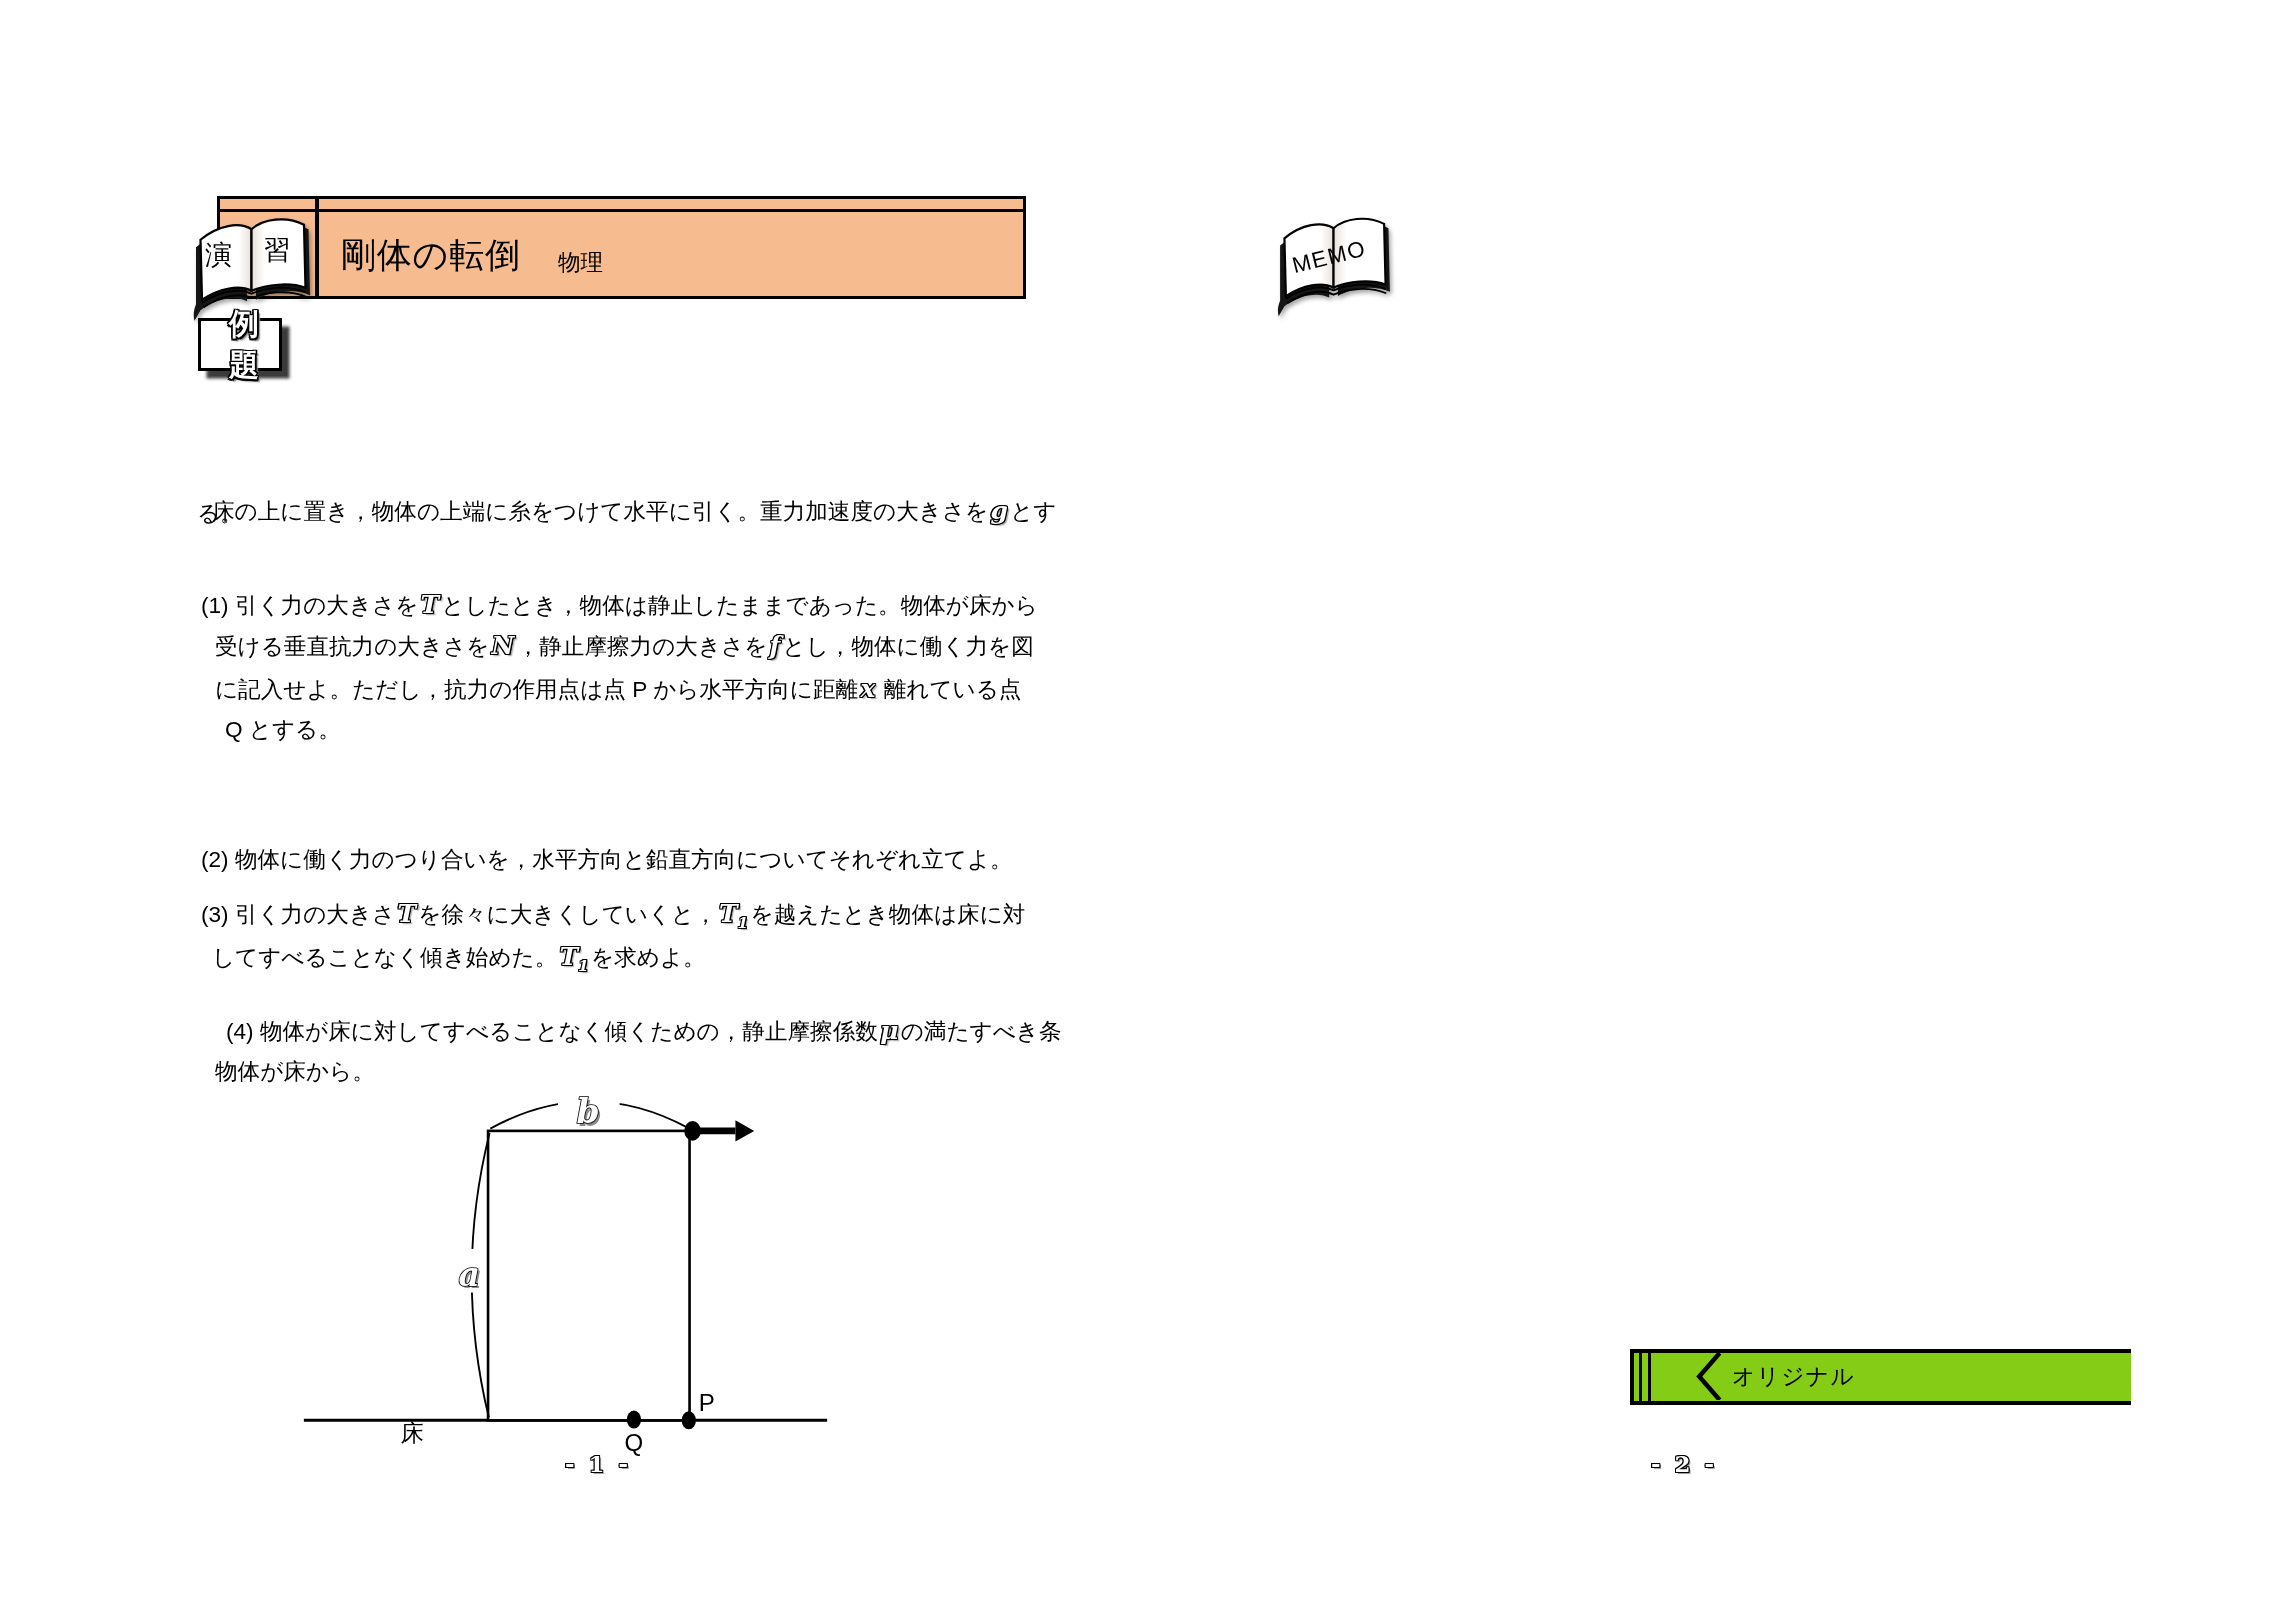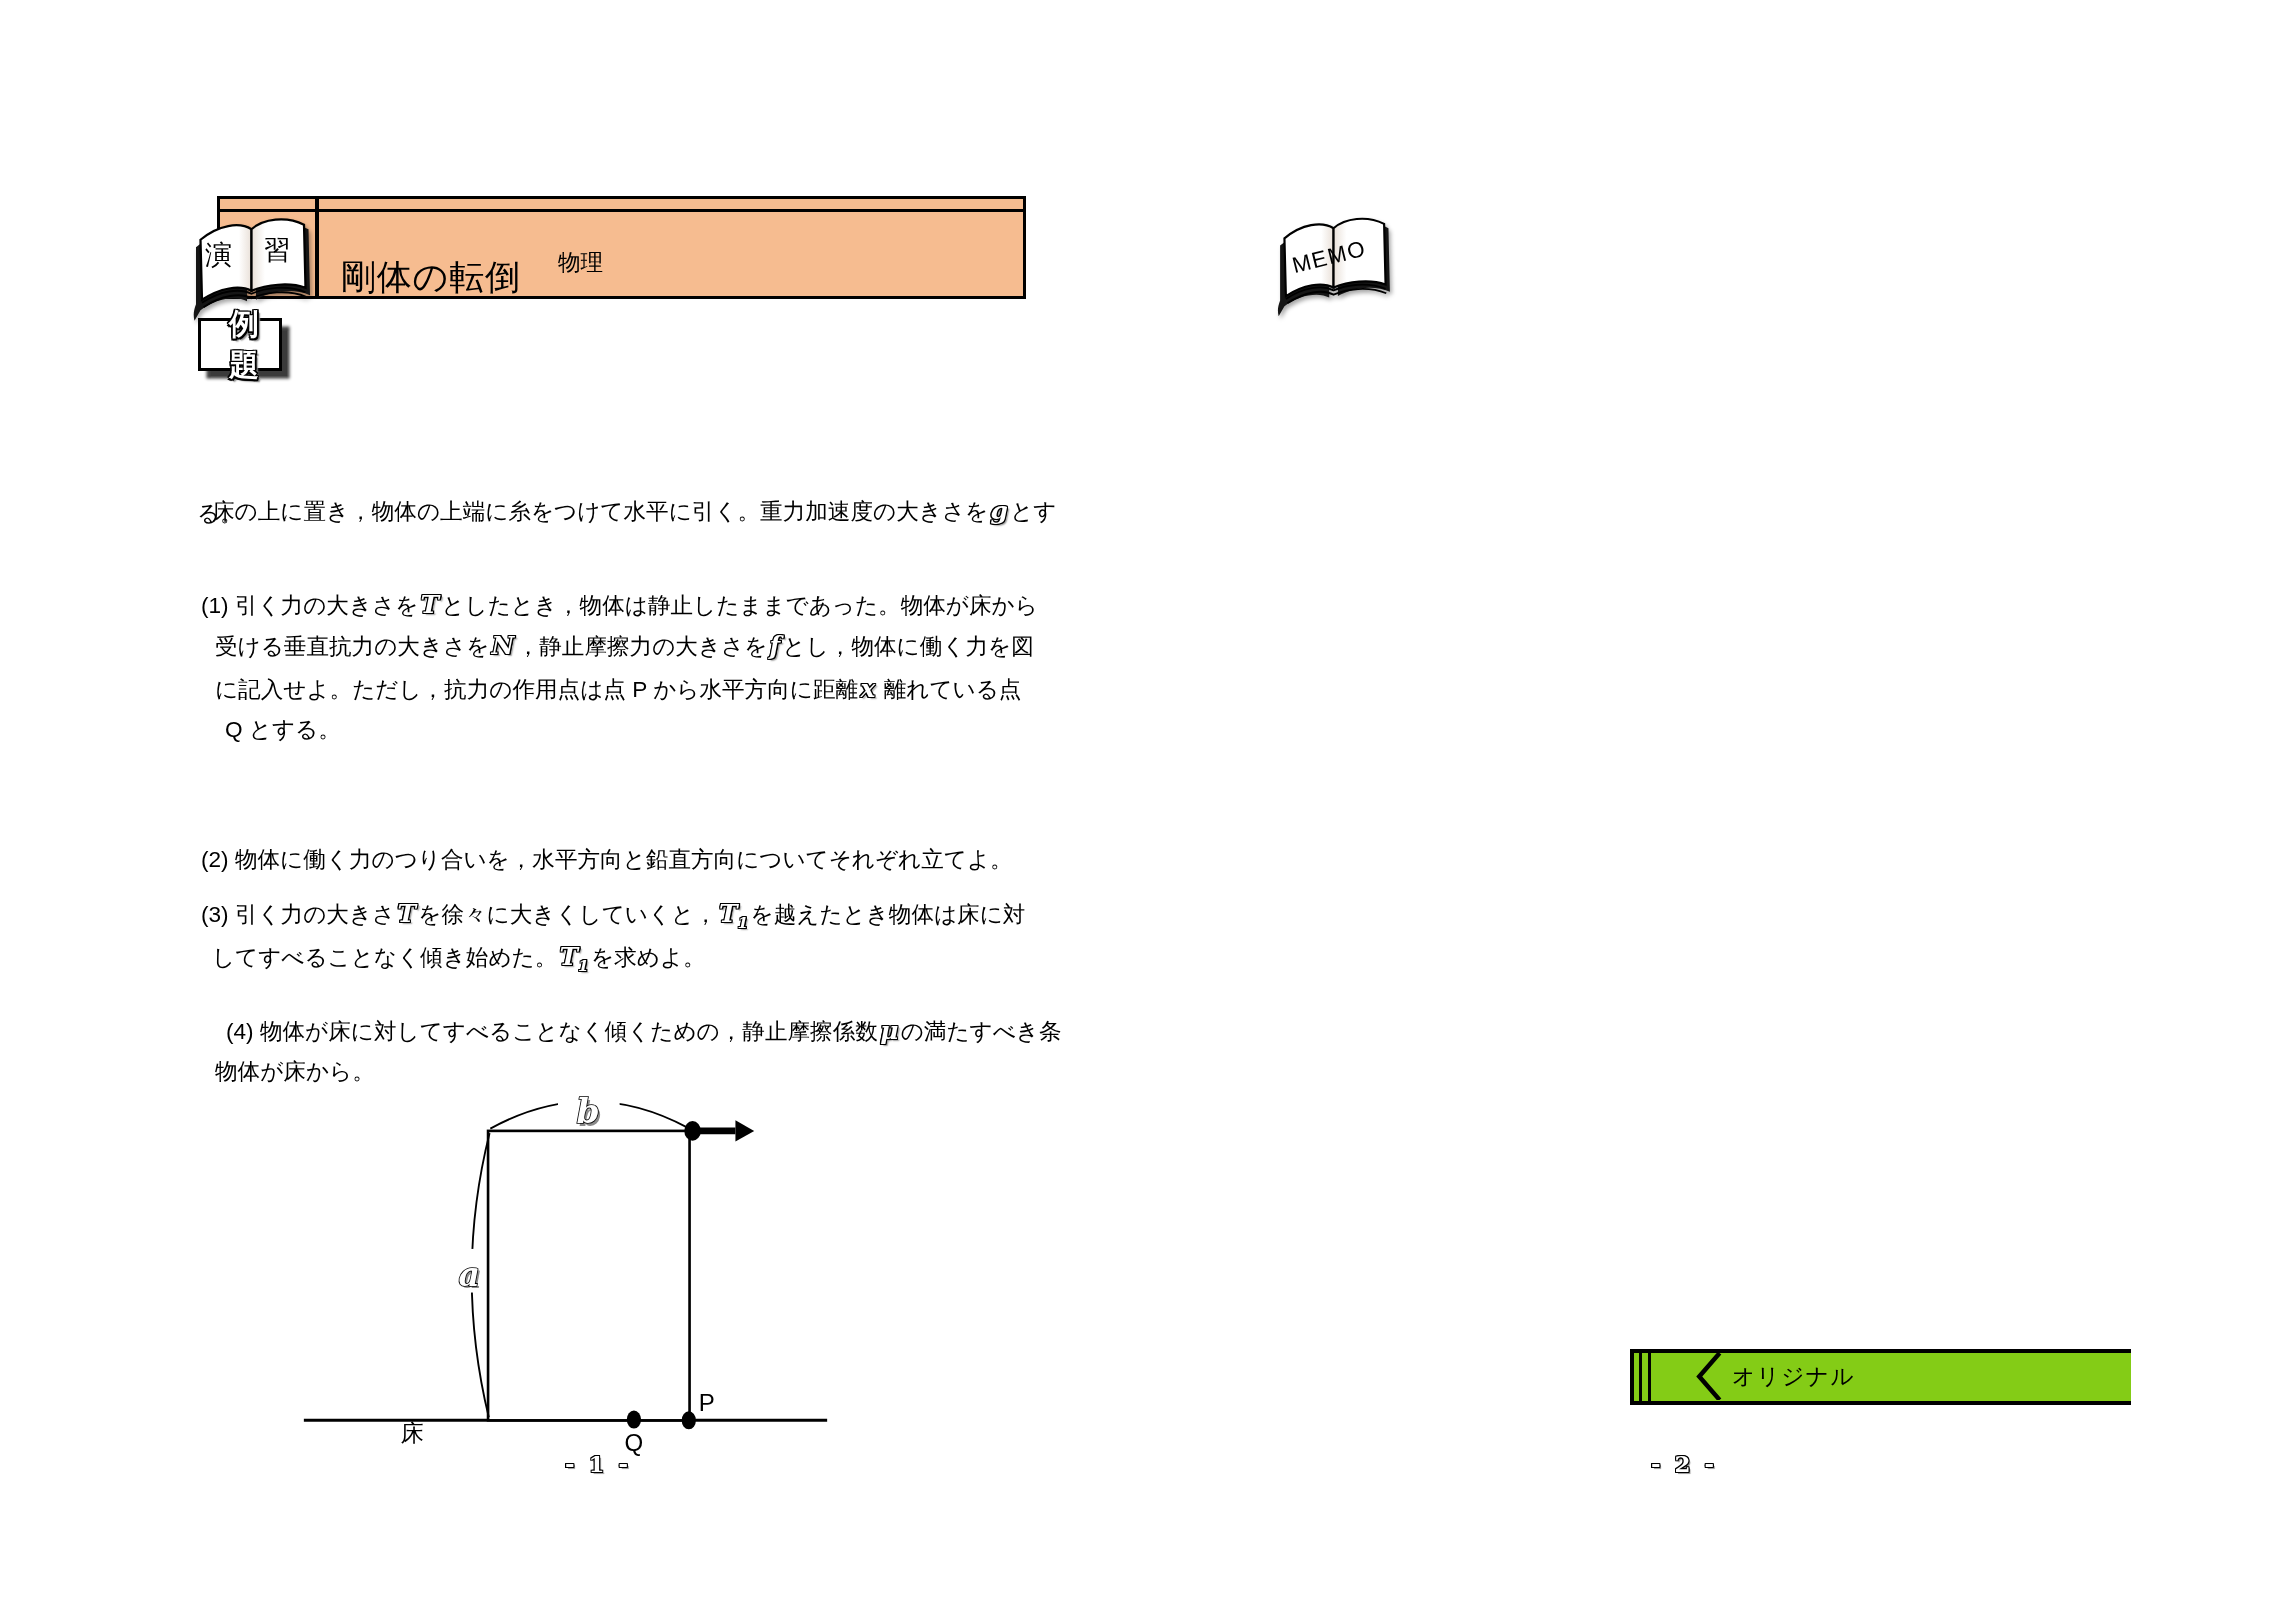--- a/index.html
+++ b/index.html
@@ -5,21 +5,21 @@
   html,body{margin:0;padding:0;background:#ffffff;}
   #page{position:relative;width:2284px;height:1618px;background:#ffffff;overflow:hidden;
         font-family:"Liberation Sans",sans-serif;color:#000;}
 
   
   .banner{position:absolute;left:217px;top:196px;width:809px;height:103px;
           box-sizing:border-box;border:3.8px solid #000;background:#F6BC90;}
   .banner-strip-line{position:absolute;left:0;top:9.8px;width:100%;height:3px;background:#000;}
   .banner-divider{position:absolute;left:95px;top:0;width:3.8px;height:100%;background:#000;}
   .banner-title{position:absolute;left:341px;top:232px;font-size:35px;font-weight:500;
-                letter-spacing:0.8px;white-space:nowrap;z-index:3;margin-top:22px;}
+                letter-spacing:0.8px;white-space:nowrap;z-index:3;}
   .banner-subject{position:absolute;left:558px;top:247px;font-size:22.6px;white-space:nowrap;z-index:3;}
 
   
   .book-svg{position:absolute;filter:drop-shadow(2.3px 3px 2.3px rgba(0,0,0,0.35));}
   .book1{left:193px;top:208px;width:120px;height:122px;z-index:5;}
   .book2{left:1277px;top:208px;width:116px;height:117px;}
 
   
   .badge{position:absolute;left:198px;top:318px;width:84px;height:53px;box-sizing:border-box;
          background:#fff;border:3.8px solid #000;box-shadow:7.5px 7.5px 3px rgba(25,25,25,0.85);

